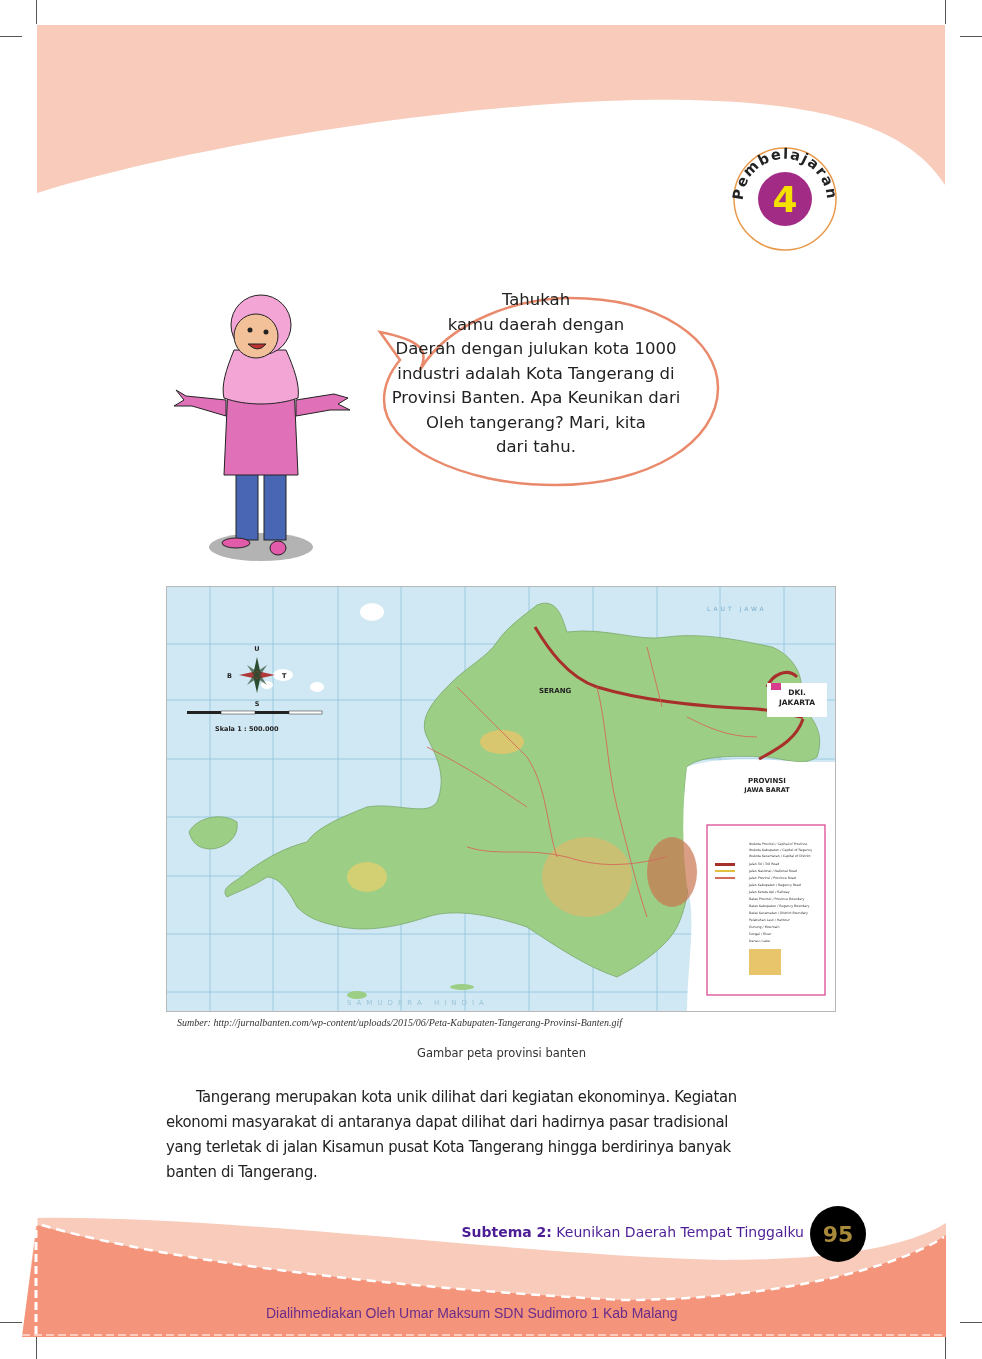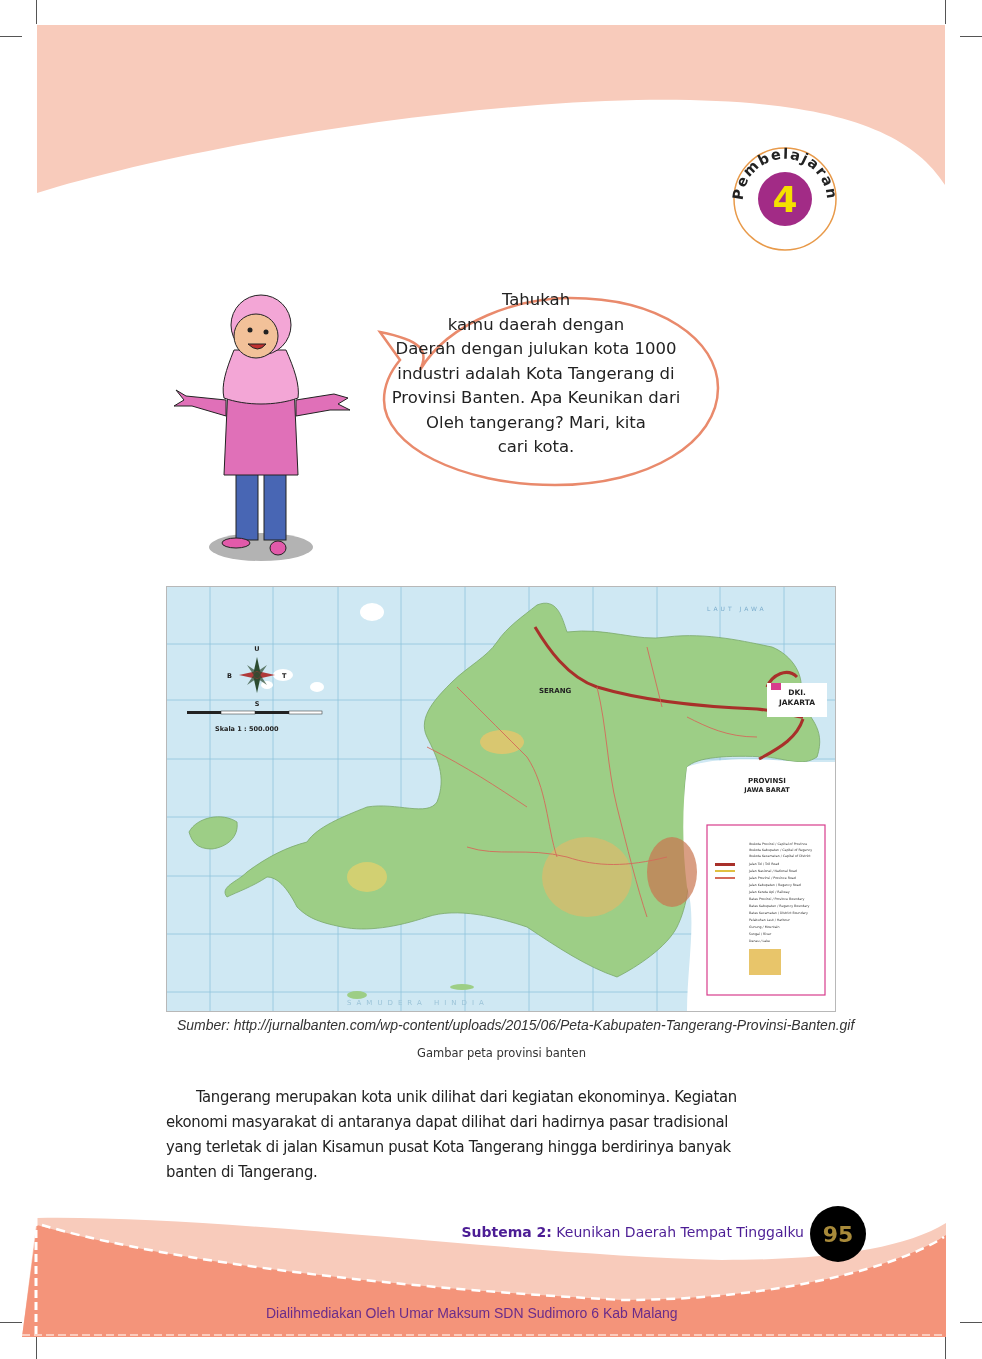--- a/index.html
+++ b/index.html
@@ -19,22 +19,22 @@
       text-align: center; font-size: 16.5px; line-height: 24.5px; color: #222;
       font-family: "DejaVu Sans", sans-serif;
     }
     .bubble-text div { white-space: nowrap; }
     .map-frame {
       position: absolute; left: 166px; top: 586px; width: 670px; height: 426px;
       border: 1px solid #b8b8b8; box-sizing: border-box; overflow: hidden; background: #cfe8f3;
     }
     .map-frame svg { display: block; }
     .source {
-      position: absolute; left: 177px; top: 1017px; font-size: 14px; font-style: italic; color: #333;
-      font-family: Liberation Sans, sans-serif;
+      position: absolute; left: 177px; top: 1017px; font-size: 10px; font-style: italic; color: #333;
+      font-family: Liberation Serif, serif;
     }
     .caption {
       position: absolute; left: 0; width: 1003px; top: 1046px; text-align: center;
       font-size: 11.5px; color: #333;
     }
     .paragraph {
       position: absolute; left: 166px; top: 1084px; width: 672px;
       font-size: 16.5px; line-height: 25px; color: #222; text-align: justify;
       font-family: "DejaVu Sans Condensed", "DejaVu Sans", sans-serif;
       letter-spacing: -0.3px;
@@ -110,21 +110,21 @@
 <svg class="bubble" viewBox="0 0 380 210">
   <path d="M40,52 C80,60 90,70 80,90 C110,40 180,18 230,18 C320,18 378,60 378,108 C378,162 310,205 215,205 C120,205 44,166 44,120 C44,104 50,92 60,80 Z" fill="#fff" stroke="#e98a6c" stroke-width="2.5"></path>
 </svg>
 <div class="bubble-text">
   <div>Tahukah</div>
   <div>kamu daerah dengan</div>
   <div>Daerah dengan julukan kota 1000</div>
   <div>industri adalah Kota Tangerang di</div>
   <div>Provinsi Banten. Apa Keunikan dari</div>
   <div>Oleh tangerang? Mari, kita</div>
-  <div>cari kota.</div>
+  <div>dari tahu.</div>
 </div>
 
 <div class="map-frame">
   <svg width="670" height="426" viewBox="0 0 670 426" font-family="DejaVu Sans, sans-serif">
     <rect x="0" y="0" width="670" height="426" fill="#cfe8f3"></rect>
 
     <g stroke="#8fc4dc" stroke-width="0.8">
       <line x1="43" y1="0" x2="43" y2="426"></line>
         <line x1="106" y1="0" x2="106" y2="426"></line>
       <line x1="171" y1="0" x2="171" y2="426"></line>
@@ -240,13 +240,13 @@
 
 <svg class="footer-band" viewBox="0 0 924 122" preserveAspectRatio="none">
   <path d="M15,3 C200,0 500,40 700,45 C800,45 880,35 924,8 V122 H0 Z" fill="#f8cbbb"></path>
   <path d="M15,10 C120,40 320,70 600,85 C760,85 880,50 924,20 V122 H0 Z" fill="#f4947a"></path>
   <path d="M20,10 C120,40 320,70 600,85 C760,85 880,50 922,22" fill="none" stroke="#fff" stroke-width="2.5" stroke-dasharray="9 6"></path>
   <line x1="14" y1="3" x2="14" y2="122" stroke="#fff" stroke-width="3" stroke-dasharray="8 4"></line>
   <line x1="0" y1="120" x2="924" y2="120" stroke="#fde0d6" stroke-width="1.5" stroke-dasharray="8 4"></line>
 </svg>
 <div class="footer-subtema"><b>Subtema 2:</b> <span>Keunikan Daerah Tempat Tinggalku</span></div>
 <div class="page-num">95</div>
-<div class="credit">Dialihmediakan Oleh Umar Maksum SDN Sudimoro 6 Kab Malang</div>
+<div class="credit">Dialihmediakan Oleh Umar Maksum SDN Sudimoro 1 Kab Malang</div>
 
 </body></html>

